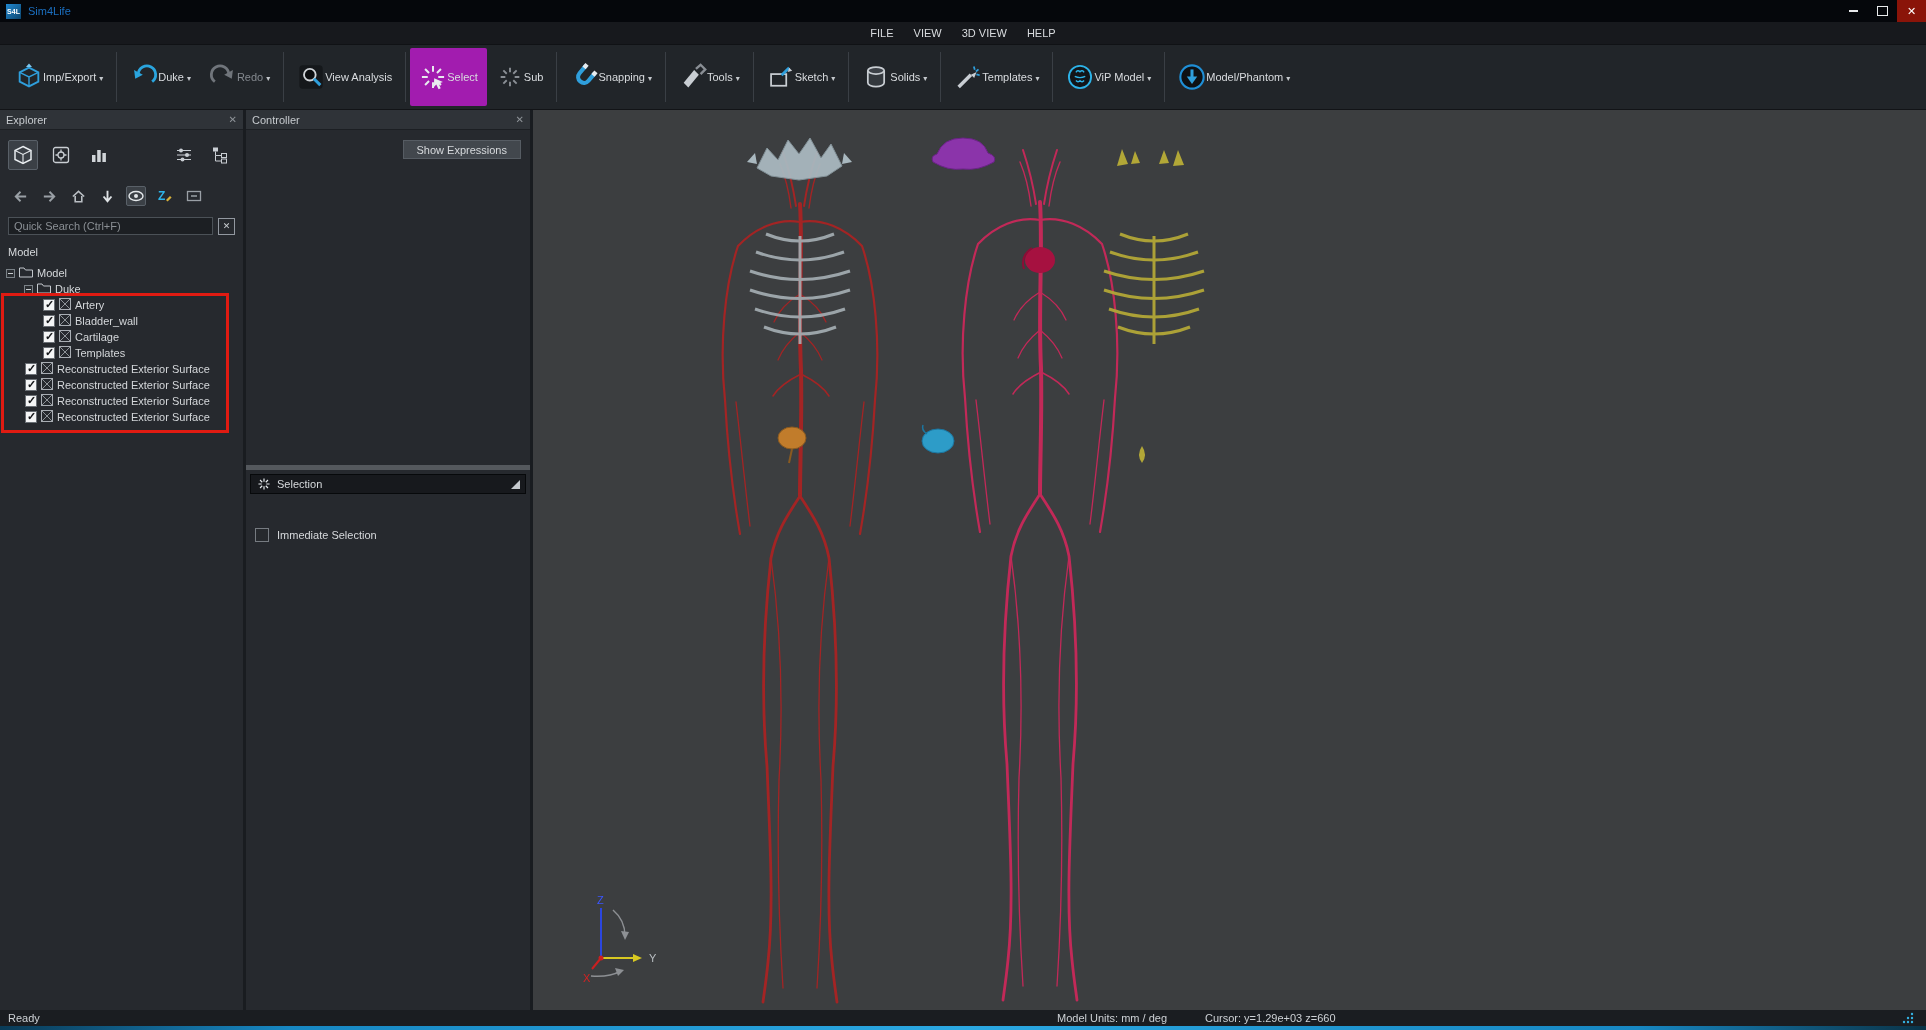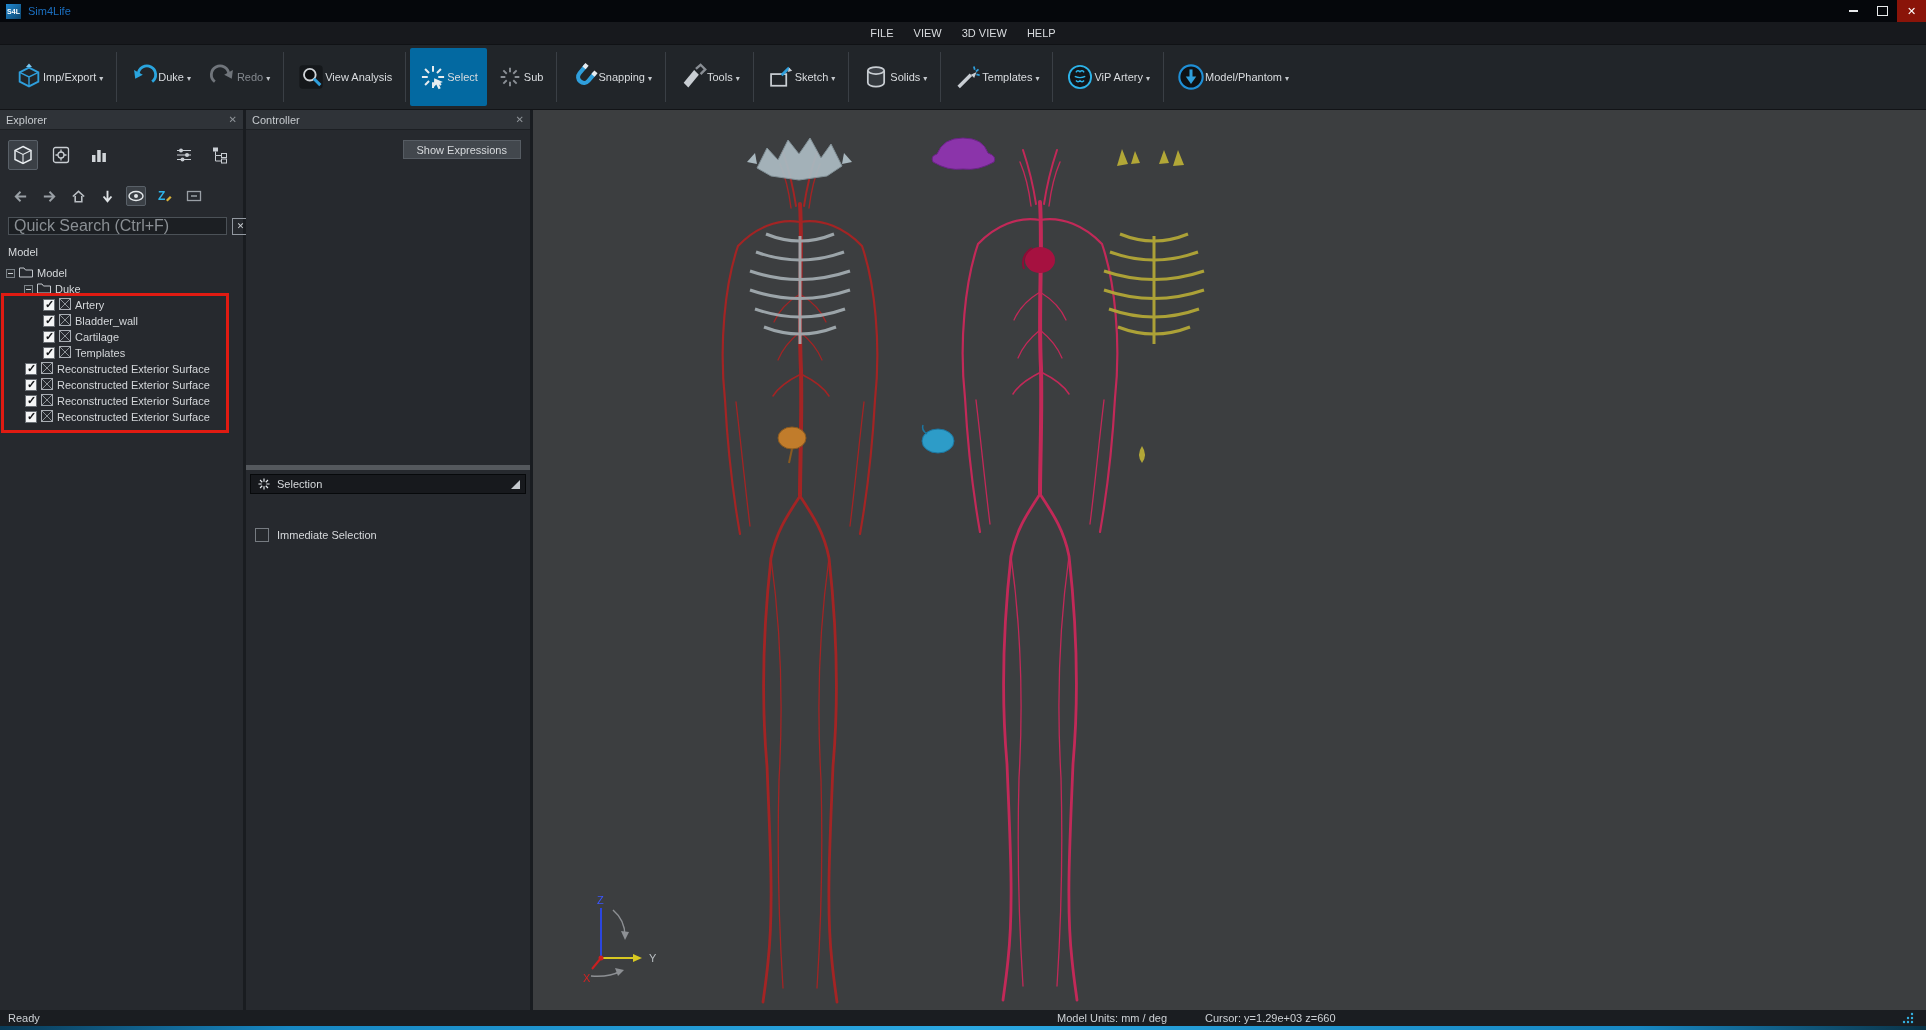--- a/index.html
+++ b/index.html
@@ -28,21 +28,21 @@
   
   .menubar { height:23px; background:#17191d; display:flex; align-items:center; gap:20px;
     padding:0 12px; flex:0 0 auto; border-bottom:1px solid #101215;justify-content:center; }
   .menu-item { color:#d9dcdf; }
 
   
   .toolbar { height:65px; background:#212529; display:flex; align-items:center; padding:0 6px;
     flex:0 0 auto; border-bottom:1px solid #121417; }
   .tb-btn { display:flex; flex-direction:row; align-items:center; justify-content:center;
     min-width:58px; height:58px; padding:2px 9px; border-radius:2px; }
-  .tb-btn.active { background:#0369a1; }
+  .tb-btn.active { background:#a21caf; }
   .tb-icon { height:32px; display:flex; align-items:center; }
   .tb-label { display:flex; align-items:center; gap:3px; color:#d9dcdf; white-space:nowrap; }
   .tb-btn.disabled .tb-label { color:#84898f; }
   .dd::after { content:"\25BE"; font-size:8px; color:#c4c8cc; }
   .tb-sep { width:1px; height:50px; background:#3a3f45; margin:0 4px; flex:0 0 auto; }
 
   
   .content { display:flex; height:900px; flex:0 0 auto; }
   .vsplit { width:3px; background:#191c20; flex:0 0 auto; }
   .panel { background:#26292e; display:flex; flex-direction:column; position:relative; }
@@ -55,21 +55,21 @@
   .explorer { width:243px; flex:0 0 auto; }
   .exp-icons-row { display:flex; gap:8px; padding:10px 8px 0 8px; align-items:center; }
   .exp-btn { width:30px; height:30px; display:flex; align-items:center; justify-content:center; border-radius:2px; }
   .exp-btn.active { background:#3b4046; border:1px solid #596068; }
   .exp-group-right { margin-left:auto; display:flex; gap:6px; }
   .exp-nav-row { display:flex; gap:9px; padding:16px 8px 0 10px; align-items:center; }
   .nav-btn { width:20px; height:20px; display:flex; align-items:center; justify-content:center; border-radius:2px; }
   .nav-btn.active { background:#3b4046; border:1px solid #596068; }
   .exp-search-row { display:flex; gap:5px; padding:11px 8px 0 8px; align-items:center; }
   .search-input { flex:1; height:18px; background:#1c1f23; border:1px solid #4b5157;
-    color:#c9cdd1; font-size:16px; padding:0 5px; font-family:"Liberation Sans",sans-serif; }
+    color:#c9cdd1; font-size:11px; padding:0 5px; font-family:"Liberation Sans",sans-serif; }
   .search-input::placeholder { color:#8a8f94; }
   .clear-btn { width:17px; height:17px; border:1px solid #9298a0; background:transparent;
     display:flex; align-items:center; justify-content:center; color:#c9cdd1; flex:0 0 auto; }
   .clear-btn::before { content:"\2715"; font-size:9px; }
   .exp-model-label { padding:11px 8px 0 8px; color:#d6d9dc; }
   .tree { margin-top:7px; position:relative; flex:1; }
   .tree-row { height:16px; display:flex; align-items:center; gap:4px; white-space:nowrap; }
   .tree-row.lvl0 { padding-left:6px; }
   .tree-row.lvl1 { padding-left:24px; }
   .tree-row.deep { padding-left:43px; }
@@ -297,21 +297,21 @@
   <div class="tb-sep"></div>
 
   <div class="tb-btn">
     <span class="tb-icon">
       <svg width="28" height="28" viewBox="0 0 24 24">
           <circle cx="12" cy="12" r="9.5" fill="#121518" stroke="#2db3e8" stroke-width="1.6"></circle>
           <path d="M8.5,8 q1.5,-2.5 3.5,-0.5 q2,-2 3.5,0.5 M7.5,11.5 q4.5,2 9,0 M8.5,15 q1.8,2 3.5,0.3 q1.8,1.7 3.5,-0.3" fill="none" stroke="#2db3e8" stroke-width="1.2"></path>
         </svg>
     </span>
     <span class="tb-label">
-        <span>ViP Artery</span>
+        <span>ViP Model</span>
         <span class="dd"></span>
       </span>
   </div>
   <div class="tb-sep"></div>
 
   <div class="tb-btn">
     <span class="tb-icon">
       <svg width="28" height="28" viewBox="0 0 24 24">
           <circle cx="12" cy="12" r="10" fill="#0e1114" stroke="#1f8fd6" stroke-width="1.8"></circle>
           <path d="M12,5.5 V12.5" stroke="#2f9fdc" stroke-width="2.6"></path>

